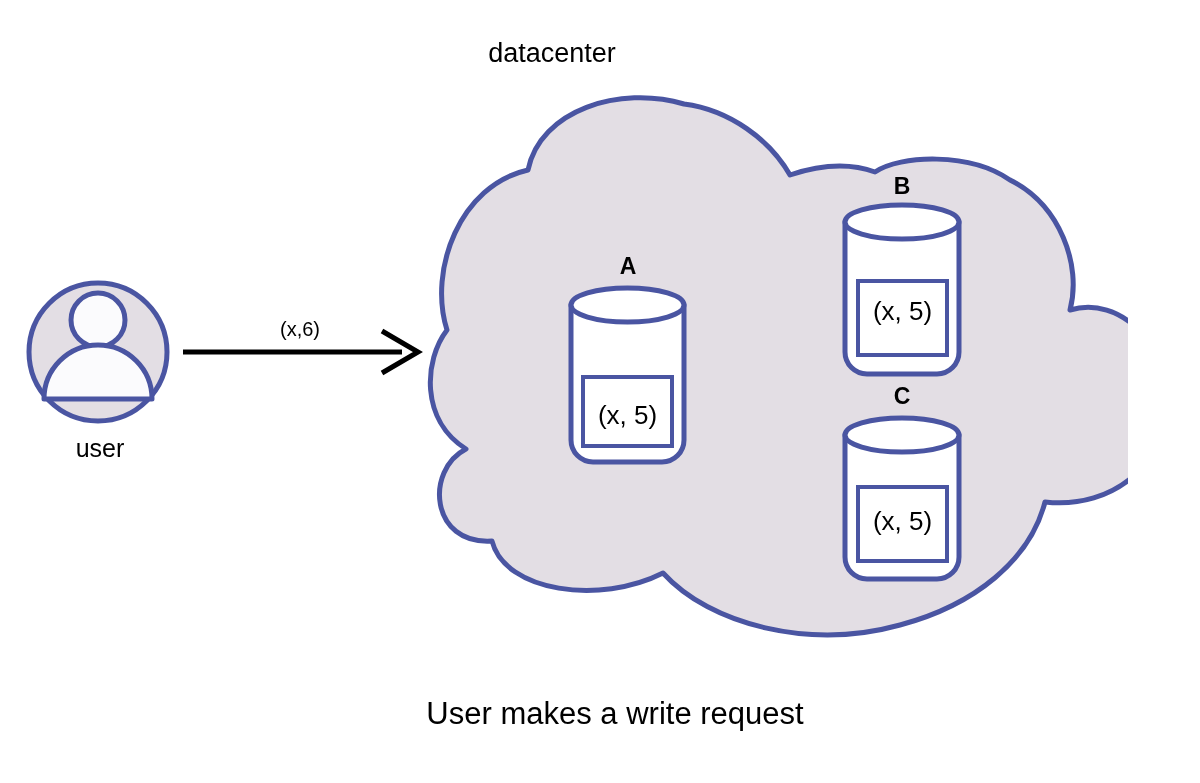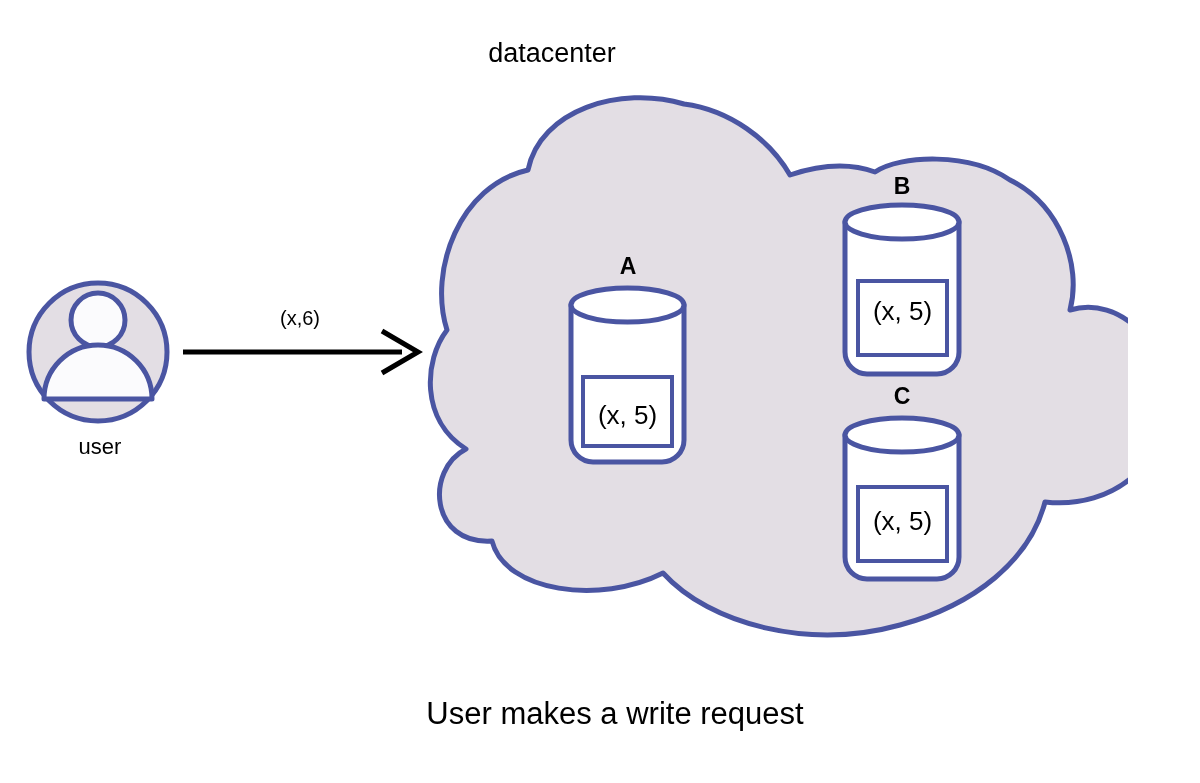--- a/index.html
+++ b/index.html
@@ -38,25 +38,25 @@
     width: 1200px;
     text-align: center;
     font-size: 27px;
     transform: translateX(-48px);
   }
   #user-label {
     left: 0;
     top: 436px;
     width: 200px;
     text-align: center;
-    font-size: 22px;
+    font-size: 25px;
   }
   #arrow-label {
     left: 185px;
-    top: 308px;
+    top: 319px;
     width: 230px;
     text-align: center;
     font-size: 20px;
   }
   #caption {
     left: 0;
     top: 698px;
     width: 1200px;
     text-align: center;
     font-size: 31px;

